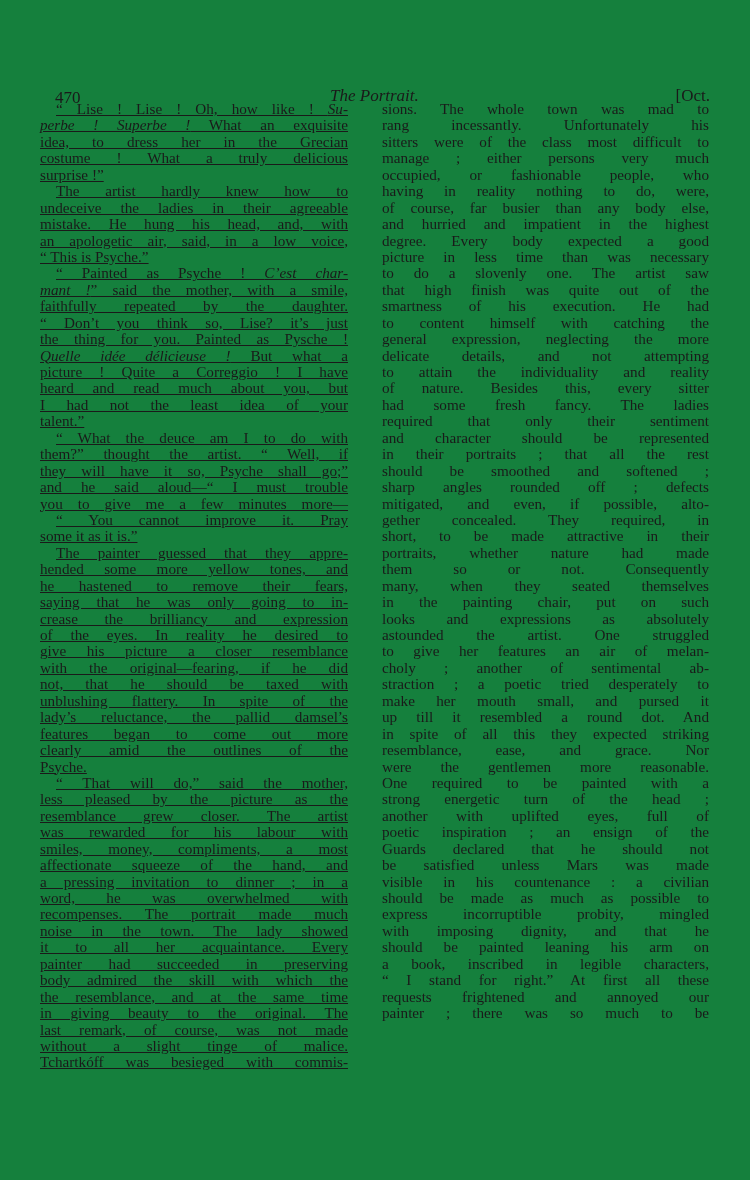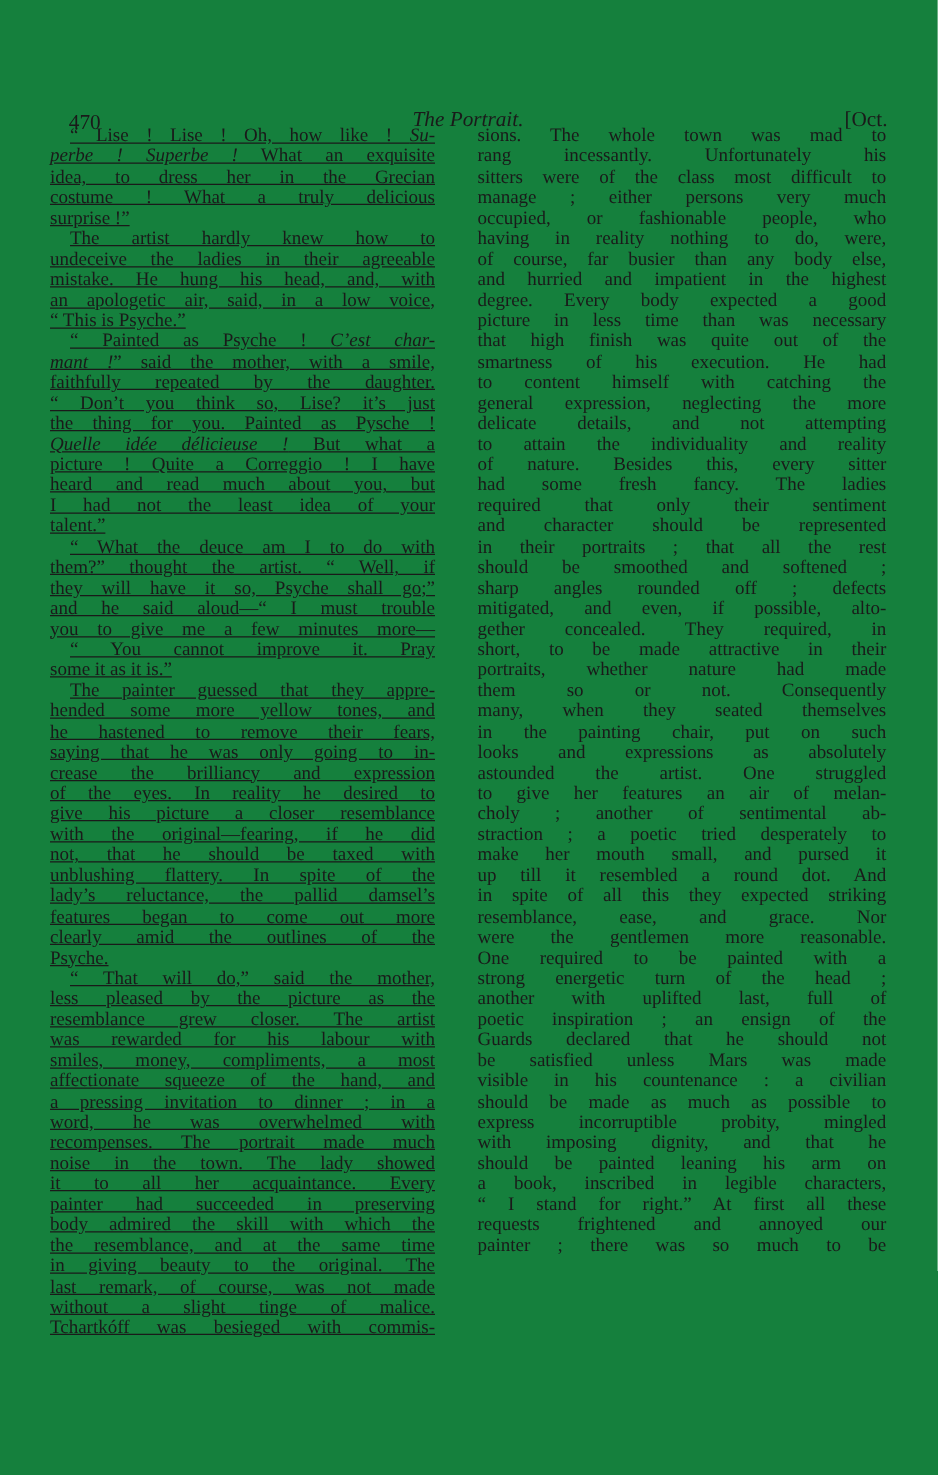--- a/index.html
+++ b/index.html
@@ -94,20 +94,21 @@
       <span class="line"><span>sions.  The whole town was mad to</span></span>
       <span class="line"><span>rang incessantly.  Unfortunately his</span></span>
       <span class="line"><span>sitters were of the class most difficult to</span></span>
       <span class="line"><span>manage ; either persons very much</span></span>
       <span class="line"><span>occupied, or fashionable people, who</span></span>
       <span class="line"><span>having in reality nothing to do, were,</span></span>
       <span class="line"><span>of course, far busier than any body else,</span></span>
       <span class="line"><span>and hurried and impatient in the highest</span></span>
       <span class="line"><span>degree.  Every body expected a good</span></span>
       <span class="line"><span>picture in less time than was necessary</span></span>
+      <span class="line"><span>to do a slovenly one.  The artist saw</span></span>
       <span class="line"><span>that high finish was quite out of the</span></span>
       <span class="line"><span>smartness of his execution.  He had</span></span>
       <span class="line"><span>to content himself with catching the</span></span>
       <span class="line"><span>general expression, neglecting the more</span></span>
       <span class="line"><span>delicate details, and not attempting</span></span>
       <span class="line"><span>to attain the individuality and reality</span></span>
       <span class="line"><span>of nature.  Besides this, every sitter</span></span>
       <span class="line"><span>had some fresh fancy.  The ladies</span></span>
       <span class="line"><span>required that only their sentiment</span></span>
       <span class="line"><span>and character should be represented</span></span>
@@ -126,21 +127,21 @@
       <span class="line"><span>to give her features an air of melan-</span></span>
       <span class="line"><span>choly ; another of sentimental ab-</span></span>
       <span class="line"><span>straction ; a poetic tried desperately to</span></span>
       <span class="line"><span>make her mouth small, and pursed it</span></span>
       <span class="line"><span>up till it resembled a round dot.  And</span></span>
       <span class="line"><span>in spite of all this they expected striking</span></span>
       <span class="line"><span>resemblance, ease, and grace.  Nor</span></span>
       <span class="line"><span>were the gentlemen more reasonable.</span></span>
       <span class="line"><span>One required to be painted with a</span></span>
       <span class="line"><span>strong energetic turn of the head ;</span></span>
-      <span class="line"><span>another with uplifted last, full of</span></span>
+      <span class="line"><span>another with uplifted eyes, full of</span></span>
       <span class="line"><span>poetic inspiration ; an ensign of the</span></span>
       <span class="line"><span>Guards declared that he should not</span></span>
       <span class="line"><span>be satisfied unless Mars was made</span></span>
       <span class="line"><span>visible in his countenance :  a civilian</span></span>
       <span class="line"><span>should be made as much as possible to</span></span>
       <span class="line"><span>express incorruptible probity, mingled</span></span>
       <span class="line"><span>with imposing dignity, and that he</span></span>
       <span class="line"><span>should be painted leaning his arm on</span></span>
       <span class="line"><span>a book, inscribed in legible characters,</span></span>
       <span class="line"><span>“ I stand for right.”  At first all these</span></span>

